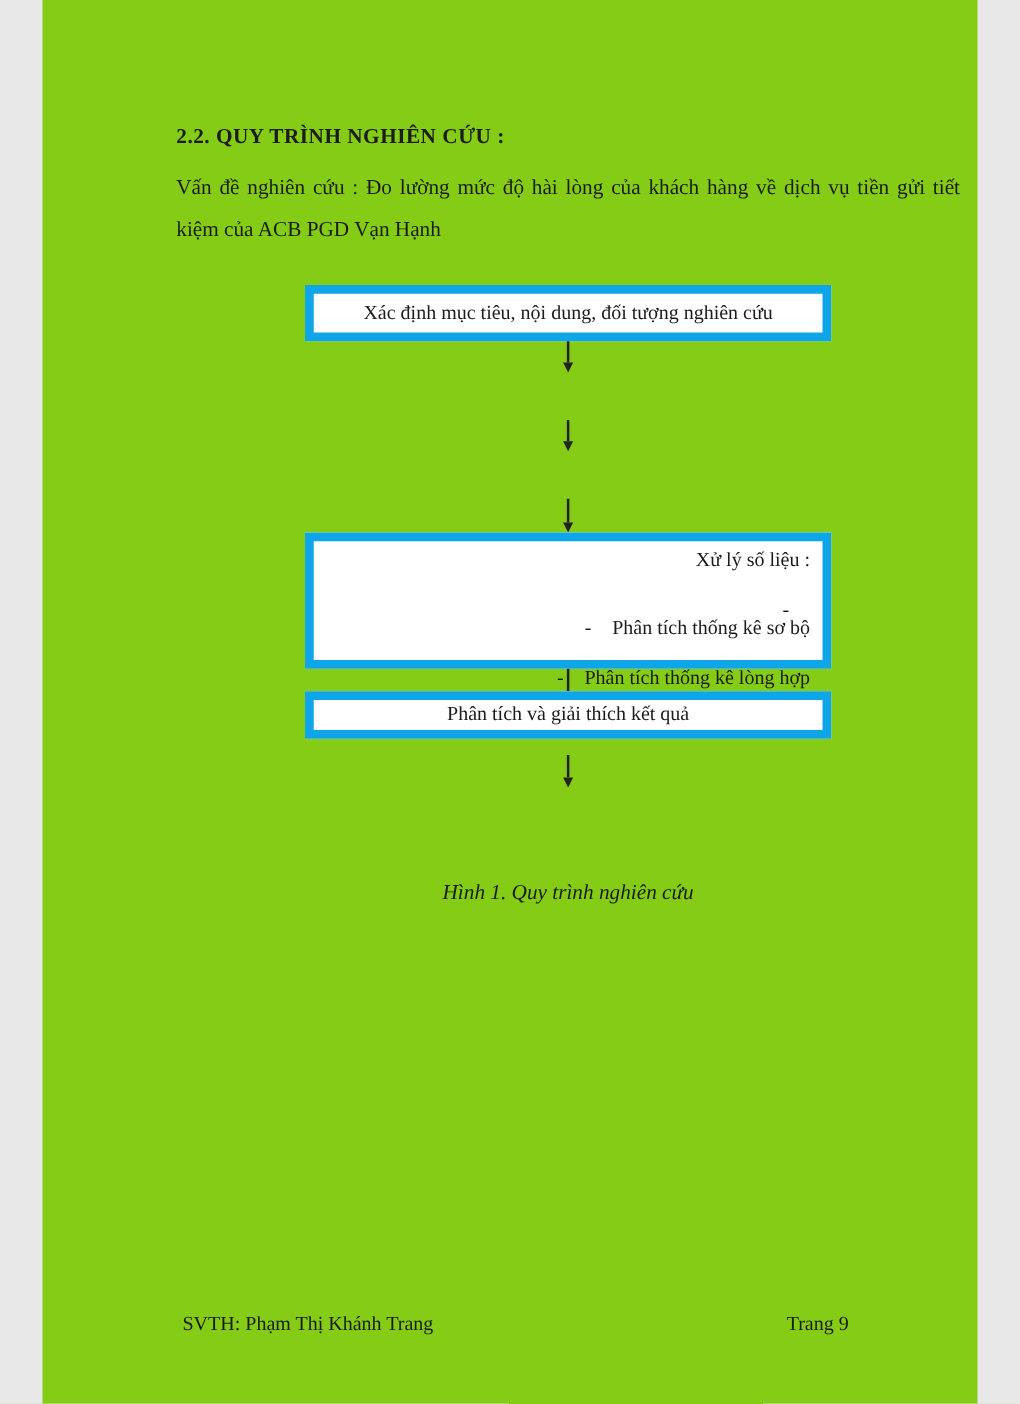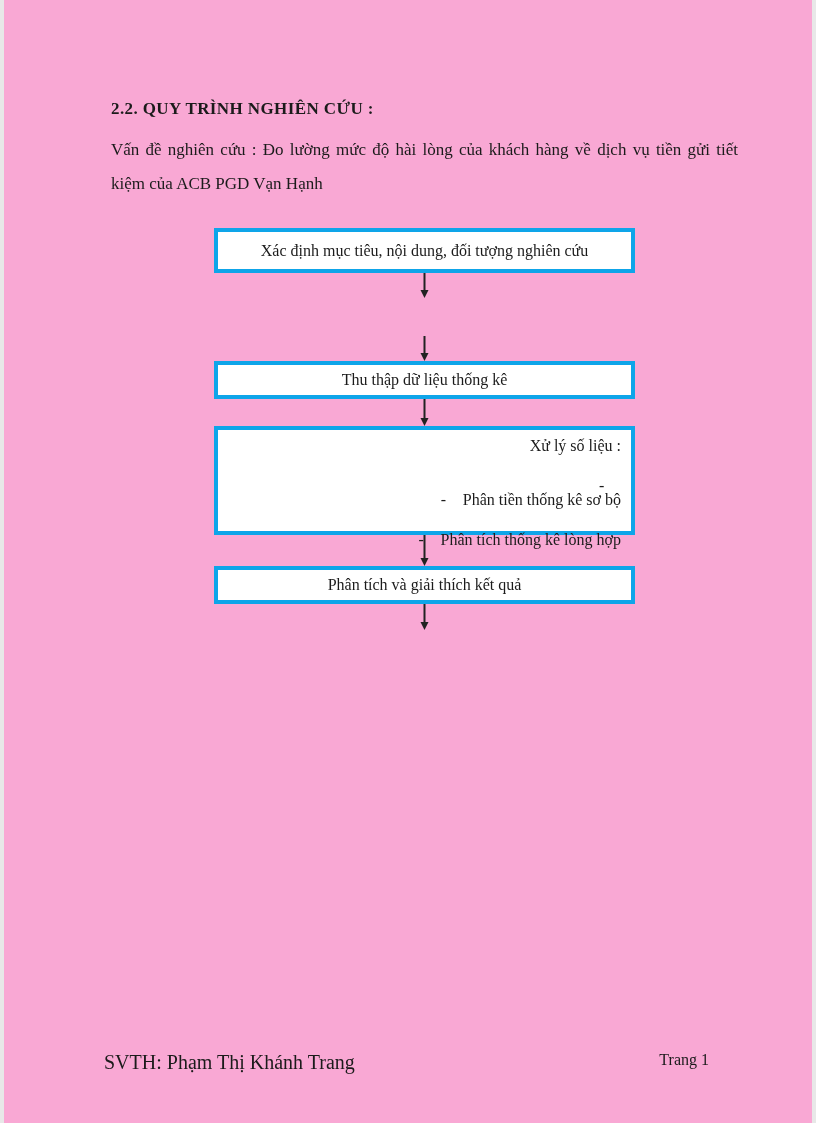--- a/index.html
+++ b/index.html
@@ -1,21 +1,21 @@
 <!DOCTYPE html>
 <html><head>
 <meta charset="utf-8">
 <style>
   html, body { margin: 0; padding: 0; background: #e8e8e8; }
   .page {
     position: relative;
-    width: 808px;
+    width: 748px;
     height: 1123px;
     margin: 0 auto;
-    background: #f9a8d4;
+    background: #84cc16;
     font-family: "Liberation Serif", serif;
     color: #1b1b1b;
     overflow: hidden;
   }
   .heading {
     position: absolute;
     left: 107px;
     top: 99px;
     font-size: 17px;
     font-weight: bold;
@@ -36,42 +36,42 @@
     left: 210px;
     top: 228px;
     width: 421px;
     height: 440px;
   }
   .fbox {
     position: absolute;
     left: 0;
     width: 421px;
     box-sizing: border-box;
-    border: 4px solid #0ea5e9;
+    border: 7px solid #0ea5e9;
     font-size: 16px;
     display: flex;
     align-items: center;
     justify-content: center;
     text-align: center;
     background: #ffffff;
   }
   .fbox-1 { top: 0;    height: 45px; }
   .fbox-2 { top: 70px; height: 38px; }
   .fbox-3 { top: 133px; height: 38px; }
   .fbox-4 {
     top: 198px; height: 109px;
     flex-direction: column;
     align-items: flex-end;
     justify-content: flex-start;
     text-align: left;
     padding: 3px 10px 0 26px;
     line-height: 26px;
     gap: 14px;
   }
-  .fbox-5 { top: 338px; height: 38px; text-align: right; }
+  .fbox-5 { top: 325px; height: 38px; text-align: right; }
   .fbox-6 { top: 402px; height: 38px; }
   .flow-item { position: relative; padding-left: 56px; }
   .flow-item .dash { position: absolute; left: 34px; }
   .arrow {
     position: absolute;
     left: 50%;
     transform: translateX(-50%);
     width: 9px;
     display: flex;
     flex-direction: column;
@@ -97,23 +97,23 @@
     position: absolute;
     left: 210px;
     top: 704px;
     width: 421px;
     text-align: center;
     font-size: 17px;
     font-style: italic;
   }
   .footer-left {
     position: absolute;
-    left: 100px;
+    left: 112px;
     top: 1051px;
-    font-size: 20px;
+    font-size: 16px;
   }
   .footer-right {
     position: absolute;
     right: 103px;
     top: 1051px;
     font-size: 16px;
   }
 </style>
 </head>
 <body>
@@ -132,35 +132,34 @@
       <div class="shaft"></div>
       <div class="head"></div>
     </div>
 
 
     <div class="arrow arrow-2">
       <div class="shaft"></div>
       <div class="head"></div>
     </div>
 
-    <div class="fbox fbox-3">Thu thập dữ liệu thống kê</div>
 
     <div class="arrow arrow-3">
       <div class="shaft"></div>
       <div class="head"></div>
     </div>
 
     <div class="fbox fbox-4">
       <div>Xử lý số liệu :</div>
       <div class="flow-item">
         <span class="dash">-</span>
       </div>
       <div class="flow-item">
         <span class="dash">-</span>
-        <span>Phân tiền thống kê sơ bộ</span>
+        <span>Phân tích thống kê sơ bộ</span>
       </div>
       <div class="flow-item">
         <span class="dash">-</span>
         <span>Phân tích thống kê lòng hợp</span>
       </div>
     </div>
 
     <div class="arrow arrow-4">
       <div class="shaft"></div>
       <div class="head"></div>
@@ -169,17 +168,18 @@
     <div class="fbox fbox-5">Phân tích và giải thích kết quả</div>
 
     <div class="arrow arrow-5">
       <div class="shaft"></div>
       <div class="head"></div>
     </div>
 
 
   </div>
 
+  <div class="caption">Hình 1. Quy trình nghiên cứu</div>
 
   <div class="footer-left">SVTH: Phạm Thị Khánh Trang</div>
-  <div class="footer-right">Trang 1</div>
+  <div class="footer-right">Trang 9</div>
 
 </div>
 
 </body></html>

